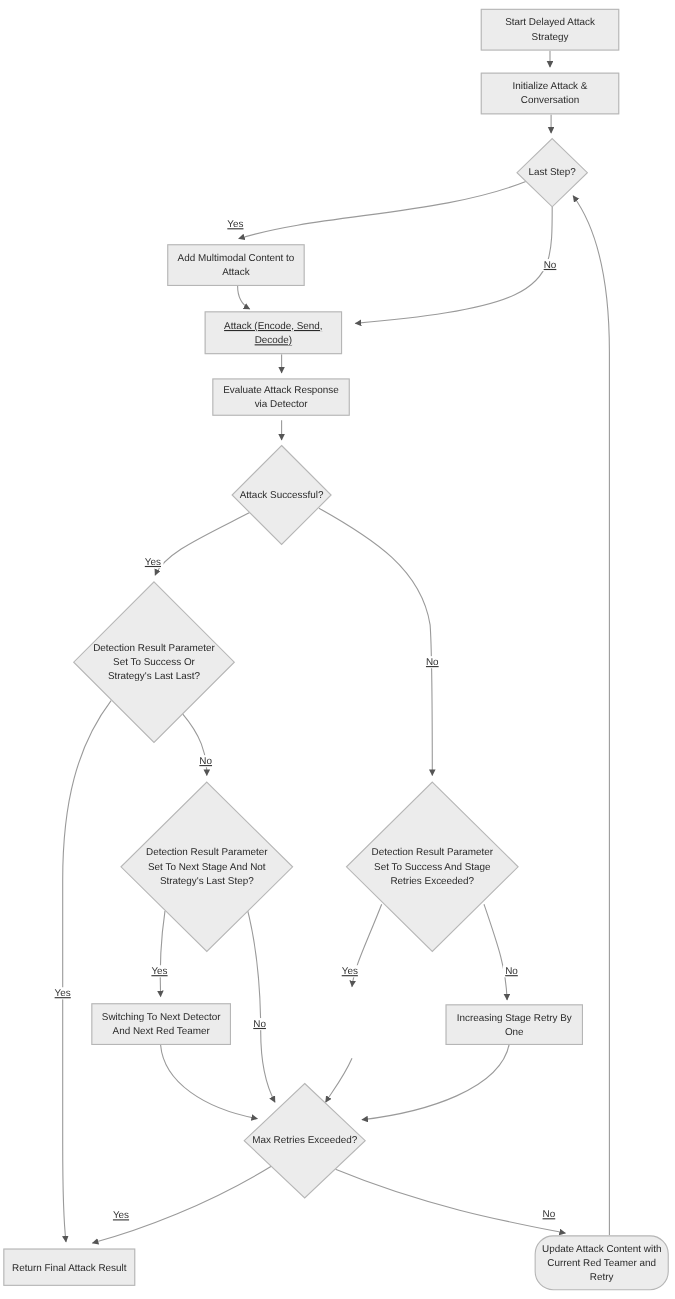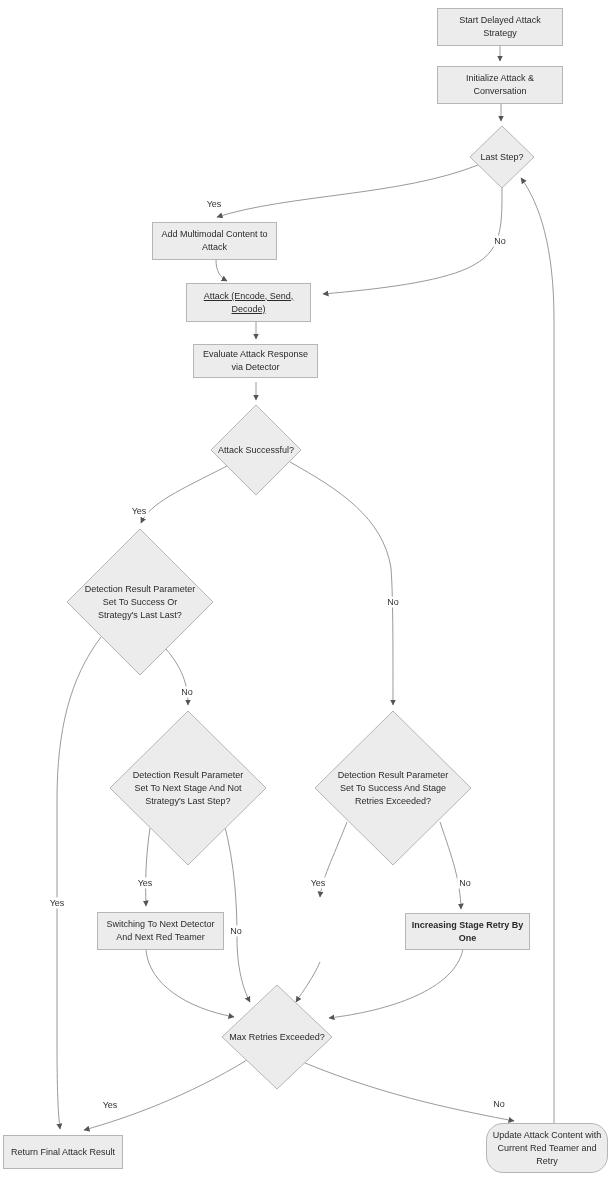--- a/index.html
+++ b/index.html
@@ -29,20 +29,21 @@
     font-size:9px; line-height:13px;
     color:#2a2a2a;
   }
   .elabel {
     position:absolute;
     transform:translate(-50%,-50%);
     font-size:9px; line-height:11px;
     color:#333333;
     background:#ffffff;
     padding:0 2px;
+    text-decoration:underline;
   }
 </style>
 </head>
 <body>
 
 <div class="canvas">
 
   <svg class="edges-svg" viewBox="0 0 614 1181" xmlns="http://www.w3.org/2000/svg">
     <defs>
       <marker id="arrow" markerWidth="7" markerHeight="7" refX="5.5" refY="3" orient="auto" markerUnits="userSpaceOnUse">
@@ -103,22 +104,22 @@
       <polygon points="393,711 471,788 393,865 315,788"></polygon>
       <polygon points="277,985 332,1037 277,1089 222,1037"></polygon>
     </g>
   </svg>
 
   <div class="node" style="left:437px; top:8px;  width:126px; height:38px;">Start Delayed Attack Strategy</div>
   <div class="node" style="left:437px; top:66px; width:126px; height:38px;">Initialize Attack &amp; Conversation</div>
   <div class="node" style="left:152px; top:222px; width:125px; height:38px;text-align:center;">Add Multimodal Content to Attack</div>
   <div class="node" style="left:186px; top:283px; width:125px; height:39px;text-decoration:underline;">Attack (Encode, Send, Decode)</div>
   <div class="node" style="left:193px; top:344px; width:125px; height:34px;">Evaluate Attack Response via Detector</div>
-  <div class="node" style="left:83px;  top:912px; width:127px; height:38px;margin-left:14px;">Switching To Next Detector And Next Red Teamer</div>
-  <div class="node" style="left:405px; top:913px; width:125px; height:37px;font-weight:bold;">Increasing Stage Retry By One</div>
+  <div class="node" style="left:83px;  top:912px; width:127px; height:38px;">Switching To Next Detector And Next Red Teamer</div>
+  <div class="node" style="left:405px; top:913px; width:125px; height:37px;">Increasing Stage Retry By One</div>
   <div class="node" style="left:3px;   top:1135px; width:120px; height:26px;">Return Final Attack Result</div>
   <div class="node" style="left:486px; top:1123px; width:122px; height:50px;border-radius:17px;">Update Attack Content with Current Red Teamer and Retry</div>
 
   <div class="dlabel" style="left:502px; top:157px; width:70px;">Last Step?</div>
   <div class="dlabel" style="left:256px; top:450px; width:100px;">Attack Successful?</div>
   <div class="dlabel" style="left:140px; top:602px; width:114px;">Detection Result Parameter Set To Success Or Strategy's Last Last?</div>
   <div class="dlabel" style="left:188px; top:788px; width:114px;">Detection Result Parameter Set To Next Stage And Not Strategy's Last Step?</div>
   <div class="dlabel" style="left:393px; top:788px; width:114px;">Detection Result Parameter Set To Success And Stage Retries Exceeded?</div>
   <div class="dlabel" style="left:277px; top:1037px; width:120px;">Max Retries Exceeded?</div>
 

